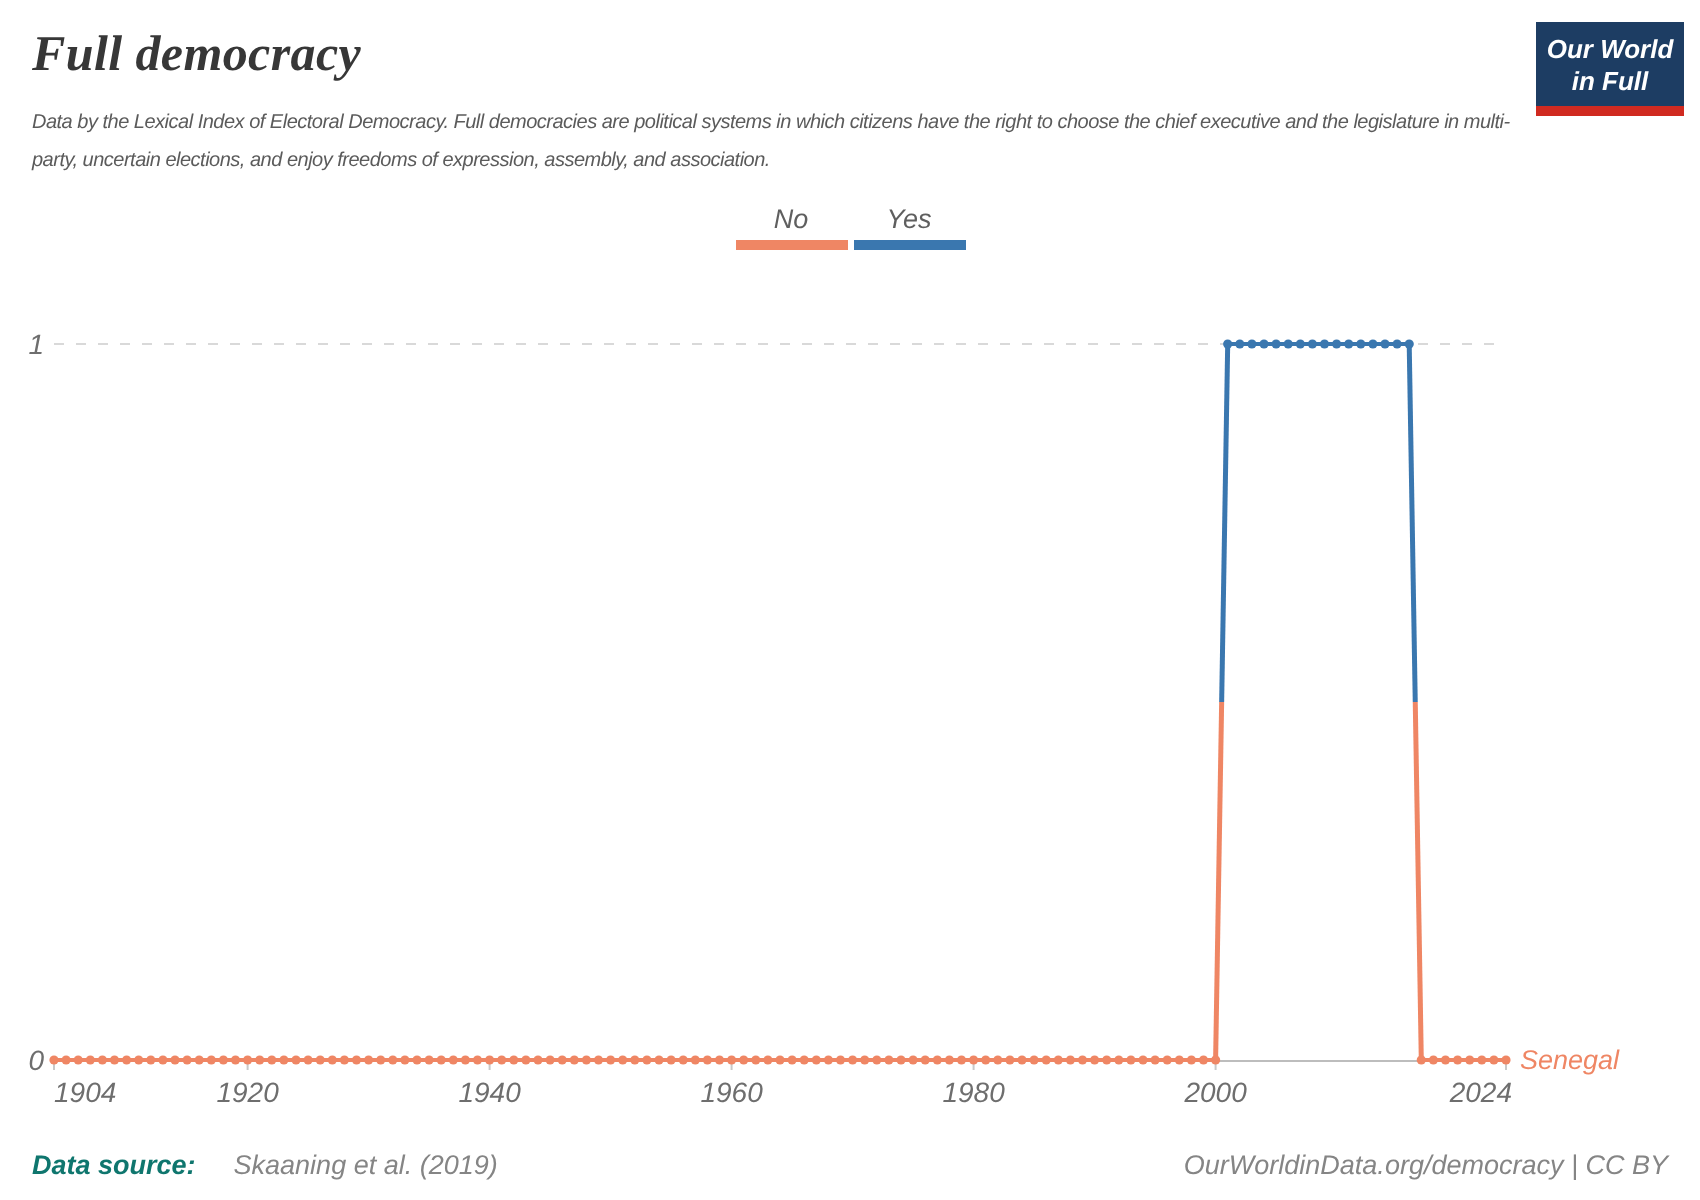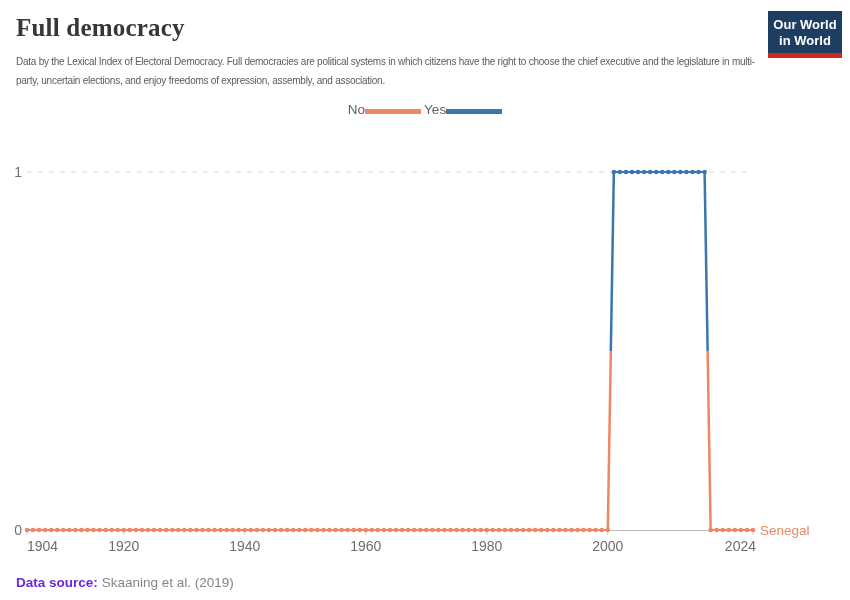--- a/index.html
+++ b/index.html
@@ -1,57 +1,58 @@
 <!DOCTYPE html>
 <html><head>
 <meta charset="utf-8">
 <style>
   html,body{margin:0;padding:0;background:#fff;}
   .page{
     position:relative;width:850px;height:600px;background:#fff;overflow:hidden;
     font-family:"Liberation Sans","DejaVu Sans",sans-serif;
+    font-style:italic;
   }
   .header{position:relative;padding:14px 16px 0 16px;}
   .title{
     margin:0;font-family:"Liberation Serif","DejaVu Serif",serif;
     font-size:25px;font-weight:700;color:#373737;letter-spacing:.2px;
   }
   .logo{
     position:absolute;top:11px;right:8px;width:74px;box-sizing:border-box;
     padding:6px 4px 4px 4px;text-align:center;color:#fff;
     font-size:13px;font-weight:bold;line-height:16px;
   }
   .subtitle{
     margin:10px 0 0 0;max-width:740px;font-size:10px;letter-spacing:-0.25px;
     line-height:19px;color:#5b5b5b;
   }
   .legend{display:flex;justify-content:center;gap:3px;margin-top:12px;position:relative;z-index:2;}
-  .legend-item{display:flex;flex-direction:row;align-items:center;cursor:pointer;}
+  .legend-item{display:flex;flex-direction:column;align-items:center;cursor:pointer;}
   .legend-label{font-size:13.5px;color:#5f5f5f;margin-bottom:3px;}
   .legend-swatch{width:56px;height:5px;}
   #chart-svg{position:absolute;left:0;top:0;width:850px;height:600px;z-index:1;}
   .ticklabel{font-size:14px;fill:#6e6e6e;font-family:"Liberation Sans","DejaVu Sans",sans-serif;}
   .entitylabel{font-size:13.5px;font-family:"Liberation Sans","DejaVu Sans",sans-serif;}
   .footer{
     position:absolute;left:16px;right:16px;bottom:10px;display:flex;
     justify-content:space-between;align-items:baseline;font-size:13.5px;color:#858585;z-index:2;
   }
-  .footer b{font-weight:bold;margin-right:4px;color:#6d28d9;}
+  .footer b{font-weight:bold;margin-right:19px;color:#0f766e;}
   .credit{cursor:pointer;}
 </style>
 </head>
 <body>
 
 <div class="page">
 
   <div class="header">
     <h1 class="title">Full democracy</h1>
     <div class="logo" id="owid-logo" style="background: rgb(29, 61, 99); border-bottom: 5px solid rgb(208, 42, 32);">
       <div>Our World</div>
-      <div>in World</div>
+      <div>in Full</div>
     </div>
     <p class="subtitle">Data by the Lexical Index of Electoral Democracy. Full democracies are political systems in which citizens have the right to choose the chief executive and the legislature in multi-party, uncertain elections, and enjoy freedoms of expression, assembly, and association.</p>
   </div>
 
   <div class="legend" id="legend">
       <div class="legend-item">
         <div class="legend-label">No</div>
         <div class="legend-swatch" style="background: rgb(239, 134, 100);"></div>
       </div>
       <div class="legend-item">
@@ -320,15 +321,16 @@
       <circle cx="728.8" cy="530" r="2.3" fill="#EF8664"></circle>
       <circle cx="734.85" cy="530" r="2.3" fill="#EF8664"></circle>
       <circle cx="740.9" cy="530" r="2.3" fill="#EF8664"></circle>
       <circle cx="746.95" cy="530" r="2.3" fill="#EF8664"></circle>
       <circle cx="753" cy="530" r="2.3" fill="#EF8664"></circle>
       <text x="760" y="534.5" class="entitylabel" fill="#EF8664">Senegal</text>
     </svg>
 
   <div class="footer">
     <div><b>Data source:</b><span>Skaaning et al. (2019)</span></div>
+    <div class="credit">OurWorldinData.org/democracy | CC BY</div>
   </div>
 
 </div>
 
 </body></html>

